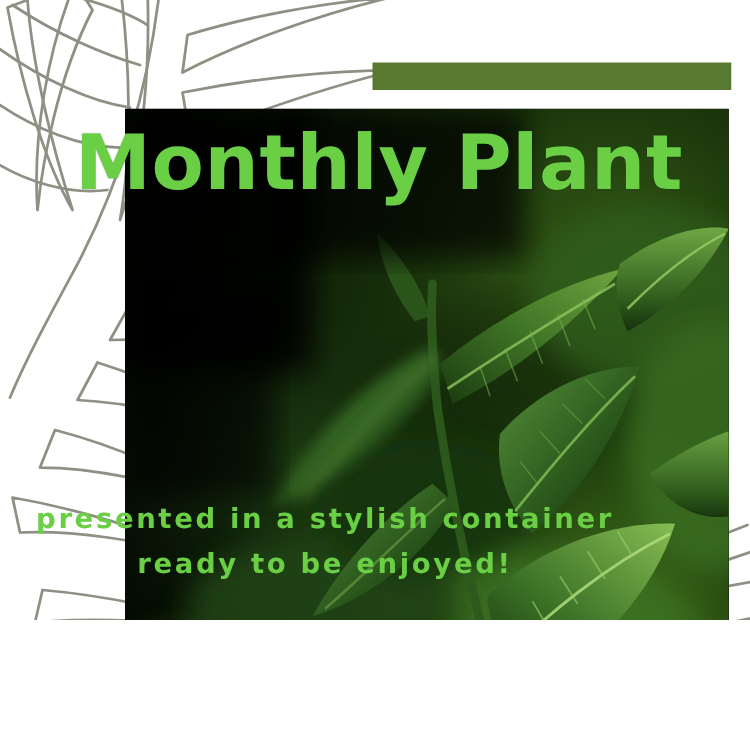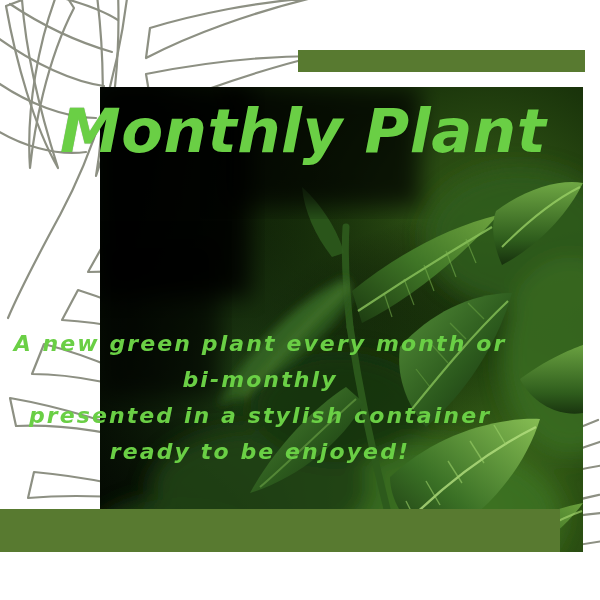--- a/index.html
+++ b/index.html
@@ -8,24 +8,23 @@
     margin: 0; padding: 0;
     width: 600px; height: 600px;
     background: #ffffff;
     font-family: "DejaVu Sans", sans-serif;
     overflow: hidden;
   }
 
   #poster {
     position: relative;
     width: 600px;
-    height: 552px;
+    height: 496px;
     background: #ffffff;
     overflow: hidden;
-    font-style: italic;
   }
 
   
   .lineart {
     position: absolute;
     left: 0; top: 0;
     width: 600px; height: 600px;
     pointer-events: none;
   }
 
@@ -276,18 +275,16 @@
         <rect x="120" y="0" width="200" height="120" fill="#020601" opacity="0.7" filter="url(#softer)"></rect>
       </g>
     </svg>
   </div>
 
   <div class="bar-bottom-over"></div>
   <div class="bar-bottom"></div>
 
   <div class="headline headline-l1">Monthly Plant</div>
 
-  <div class="body-line body-l1">A new green plant every month or</div>
-  <div class="body-line body-l2">bi-monthly</div>
   <div class="body-line body-l4">ready to be enjoyed!</div>
   <div class="body-line body-l3">presented in a stylish container</div>
 
 </div>
 
 </body></html>

